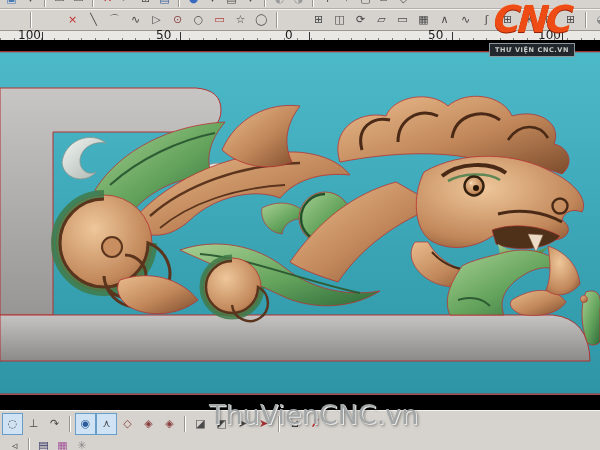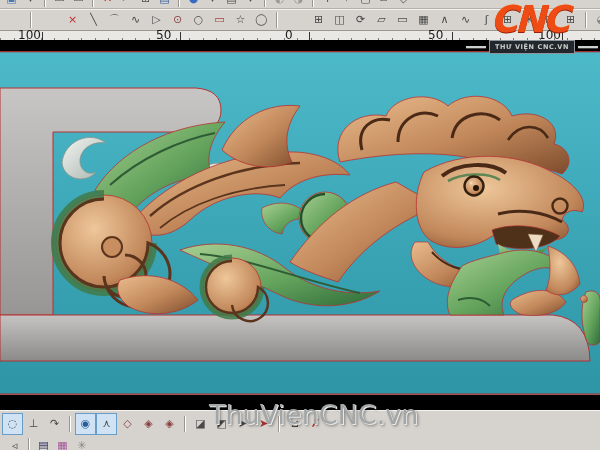--- a/index.html
+++ b/index.html
@@ -43,21 +43,21 @@
   
   .watermark{position:absolute;left:209px;top:399px;z-index:40;font-size:27px;font-weight:normal;
              color:#a2a6a6;letter-spacing:0px;
              text-shadow:1px 1px 0 #e9e9e9,2px 2px 3px rgba(0,0,0,.45);}
 
   
   .logo{position:absolute;top:0;right:2px;width:132px;z-index:50;text-align:center;}
   .logo-text{font-family:"DejaVu Sans",sans-serif;font-weight:bold;font-style:italic;
              font-size:37px;line-height:40px;letter-spacing:-3px;color:#ef4b14;
              text-shadow:0 1px 0 #93220a,0 0 1px #ff9a50;transform:skewX(-4deg);}
-  .logo-banner{display:flex;align-items:center;gap:3px;margin-top:0px;}
+  .logo-banner{display:flex;align-items:center;gap:3px;margin-top:0px;flex-direction:column;}
   .bline{flex:1;height:2px;background:#ccd1cd;box-shadow:0 1px 0 #444;}
   .bbox{background:#22272d;border:1px solid #8d969b;color:#c9cec9;font-size:6.5px;
         font-weight:bold;letter-spacing:.6px;padding:2px 5px;white-space:nowrap;}
 </style>
 </head>
 <body>
 
 <div class="app">
 
   <div class="tb-partial">

